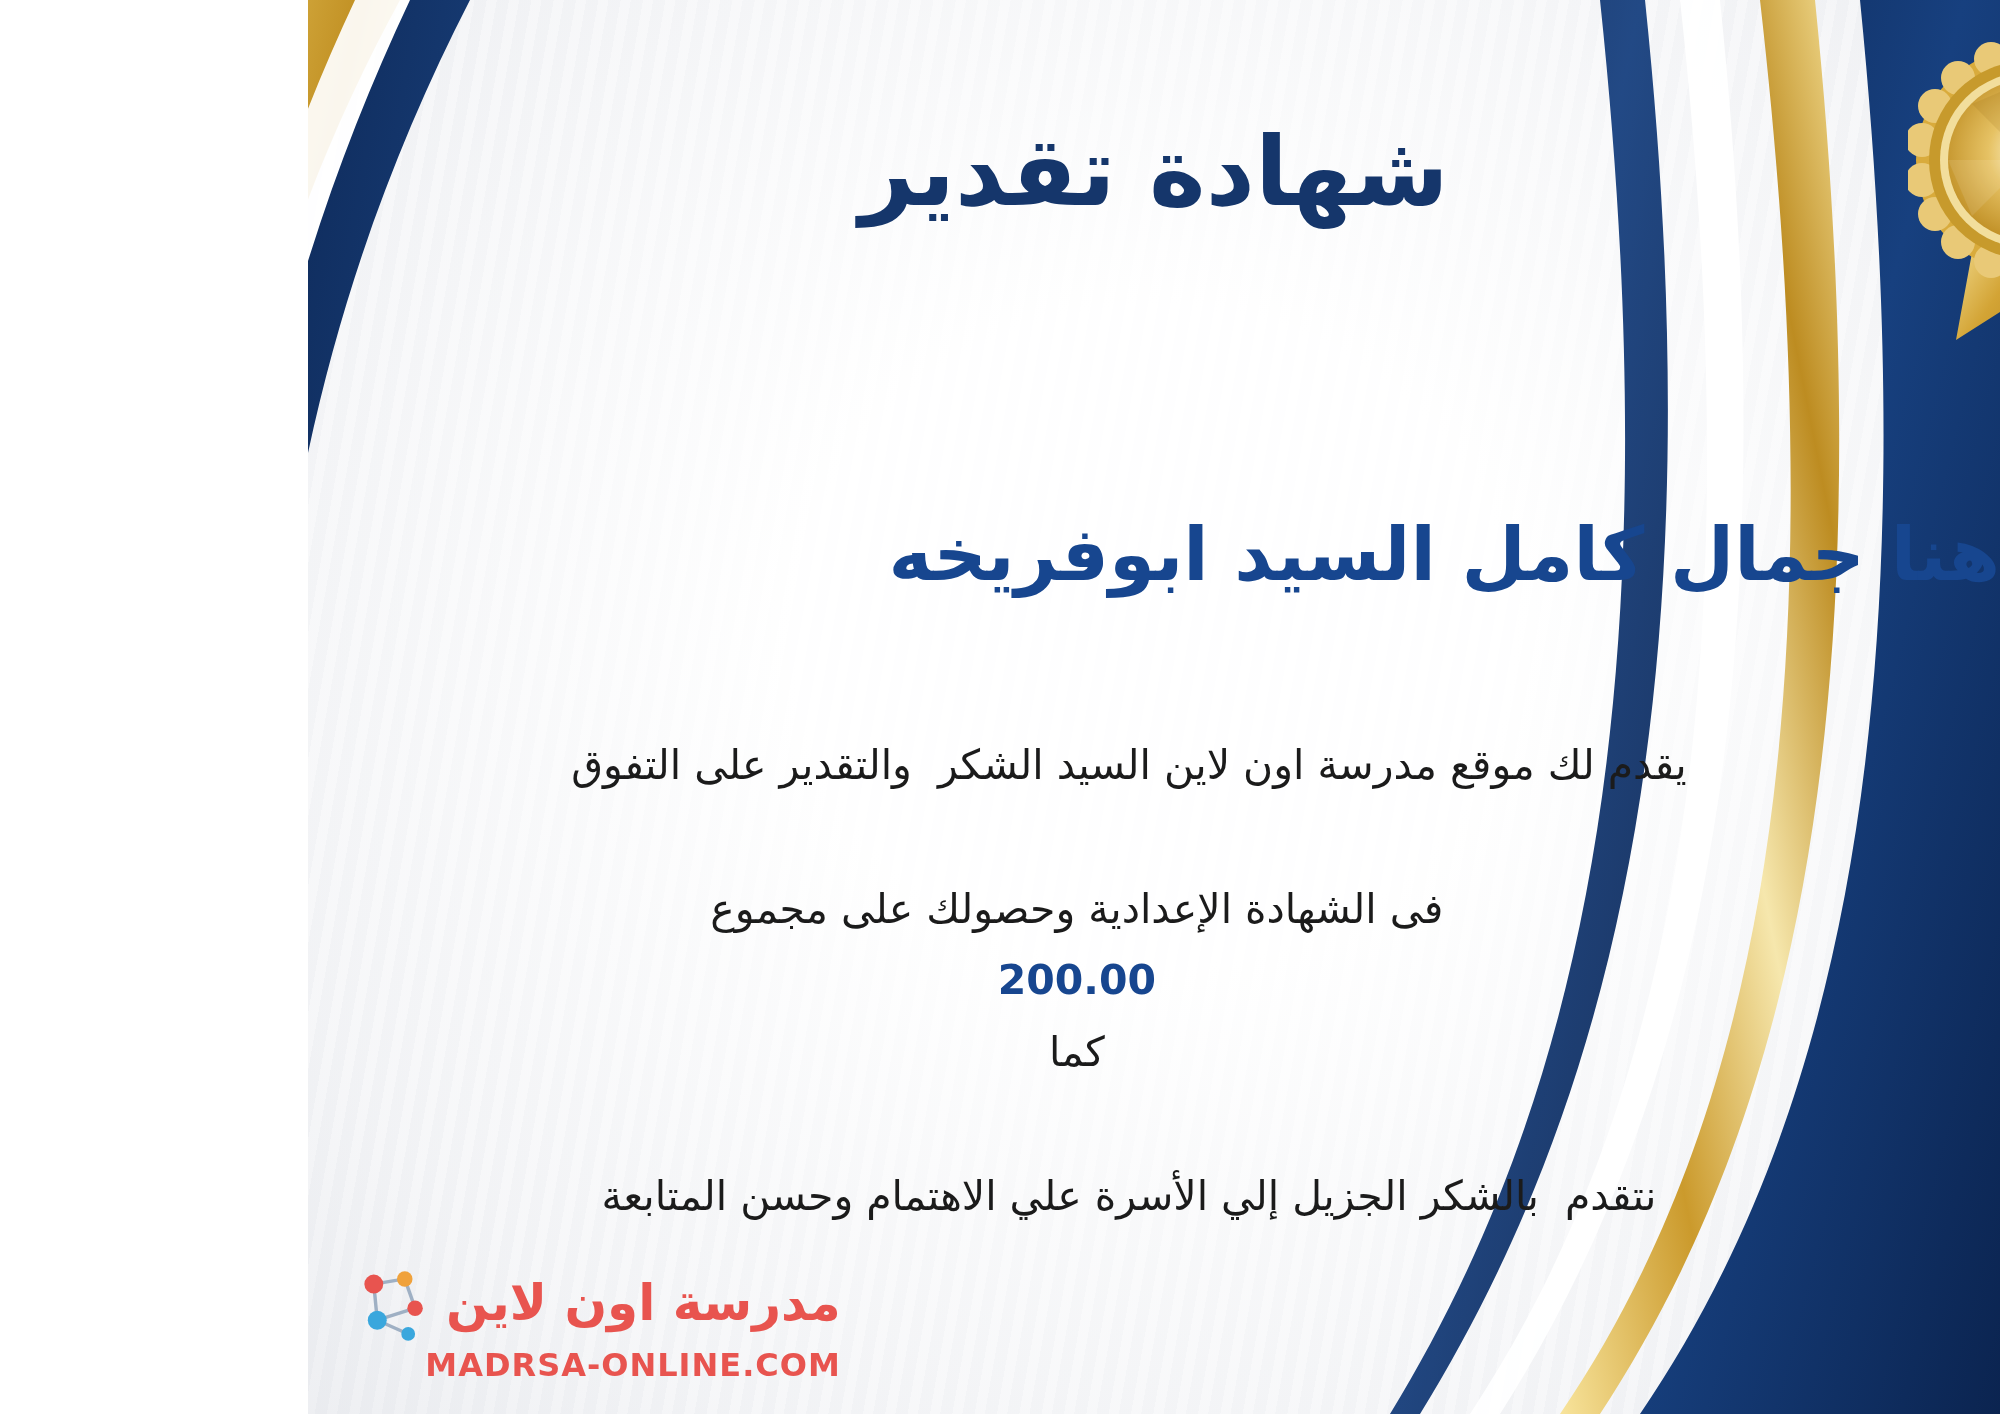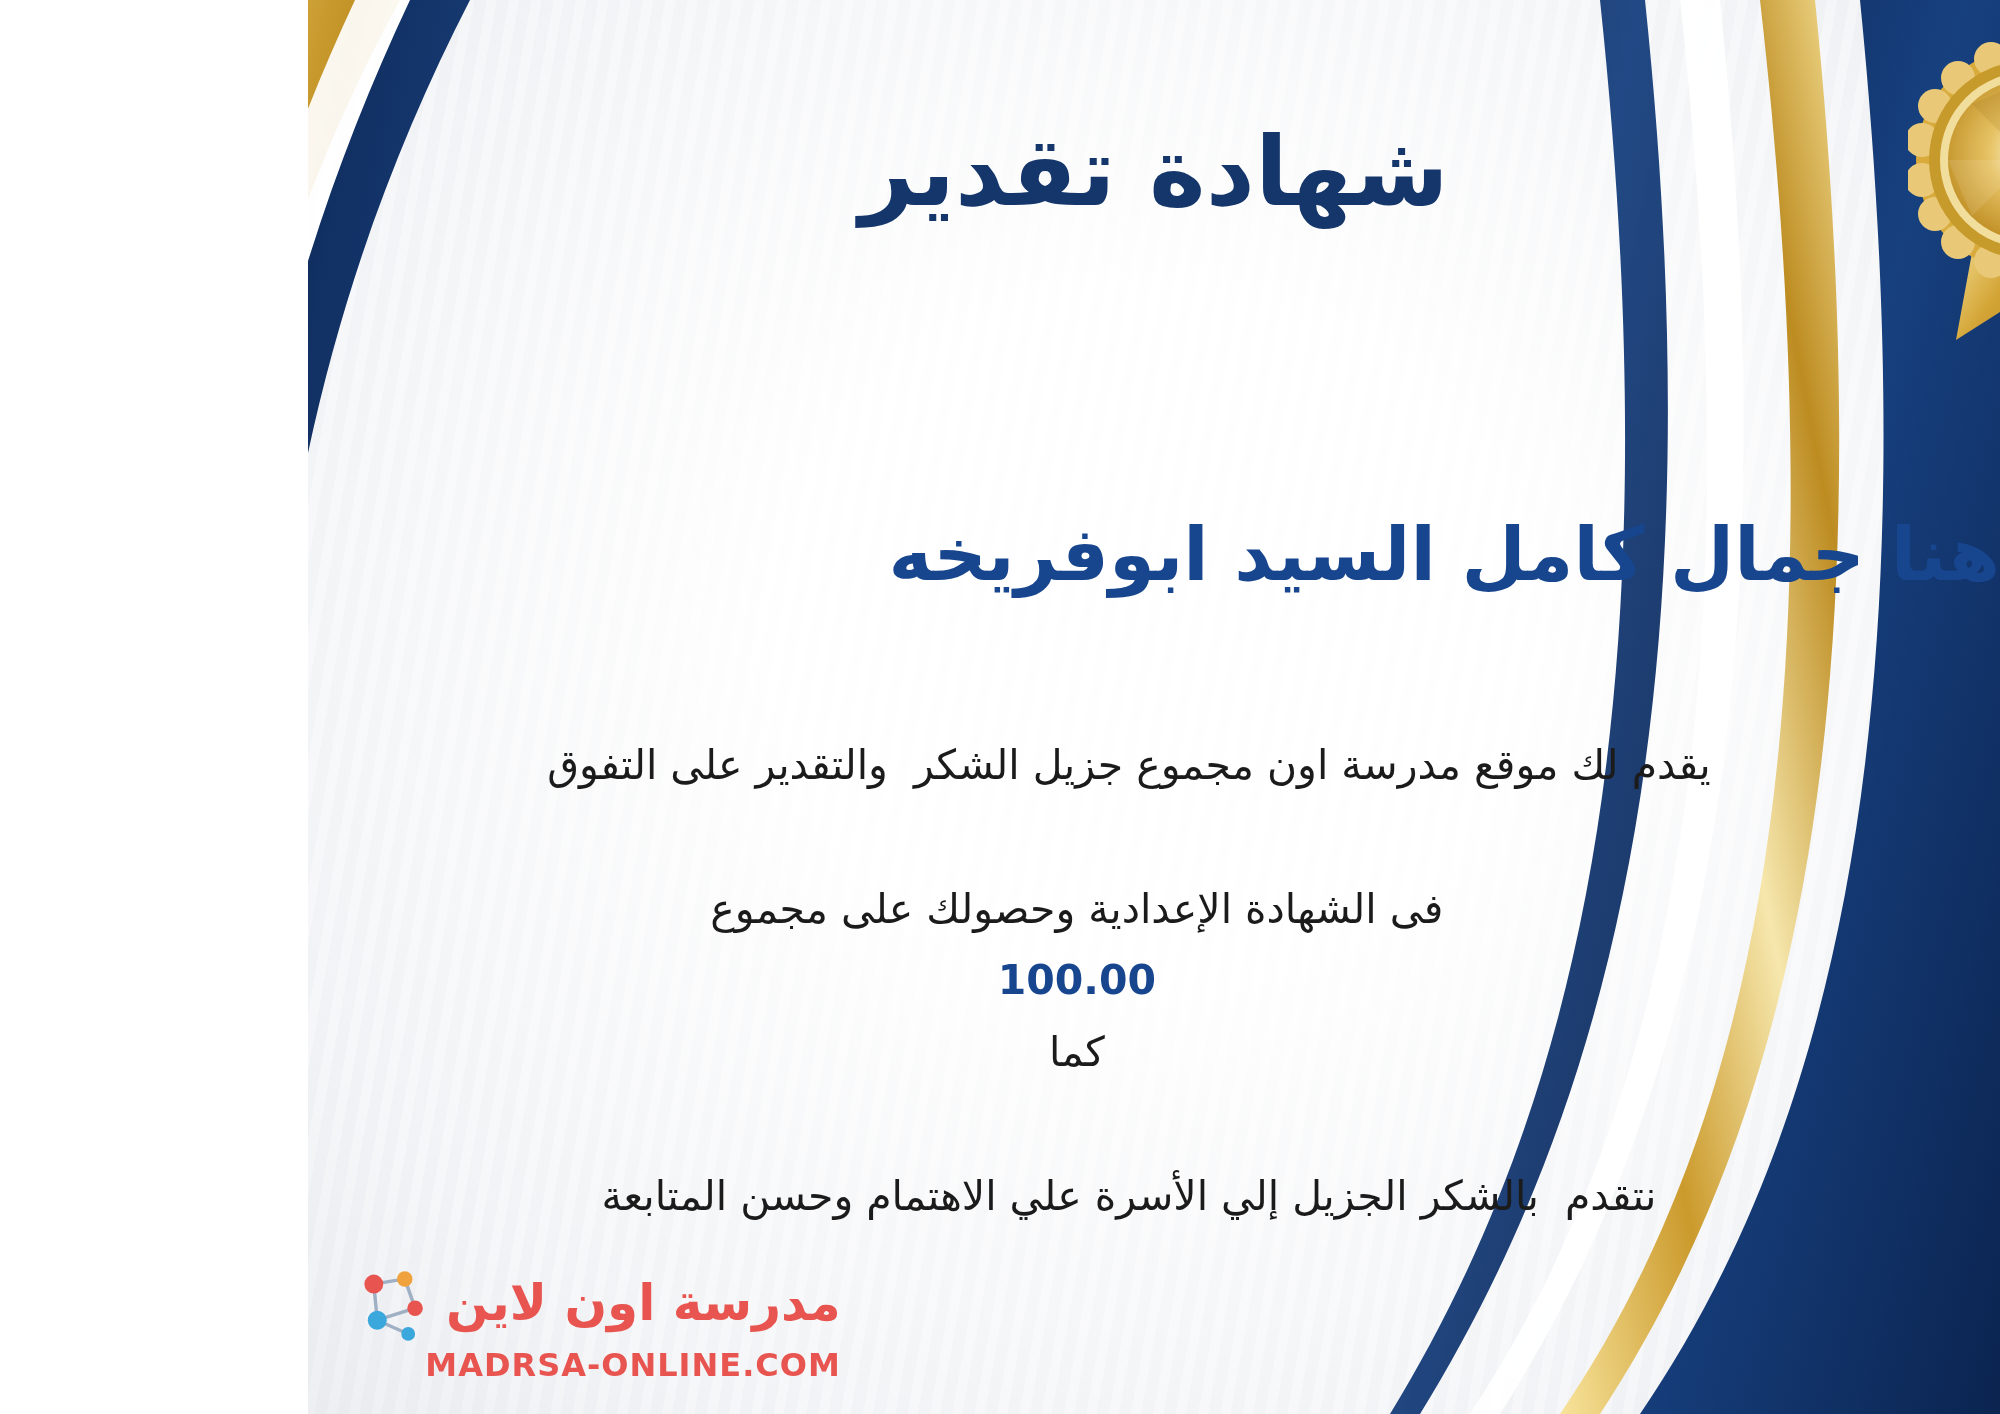--- a/index.html
+++ b/index.html
@@ -293,24 +293,24 @@
       </g>
     </g>
   </svg>
 
   <div class="content">
     <div class="cert-title">شهادة تقدير</div>
 
     <div class="recipient-name">هنا جمال كامل السيد ابوفريخه</div>
 
     <div class="body-block">
-      <div class="body-line">يقدم لك موقع مدرسة اون مجموع جزيل الشكر  والتقدير على التفوق</div>
+      <div class="body-line">يقدم لك موقع مدرسة اون لاين السيد الشكر  والتقدير على التفوق</div>
       <div class="body-line">
         <span>فى الشهادة الإعدادية وحصولك على مجموع</span>
-        <span class="score-inline">100.00</span>
+        <span class="score-inline">200.00</span>
         <span>كما</span>
       </div>
       <div class="body-line">نتقدم  بالشكر الجزيل إلي الأسرة علي الاهتمام وحسن المتابعة</div>
     </div>
 
   </div>
 
   <div class="brand">
     <div class="brand-row">
       <span class="brand-arabic">مدرسة اون لاين</span>

